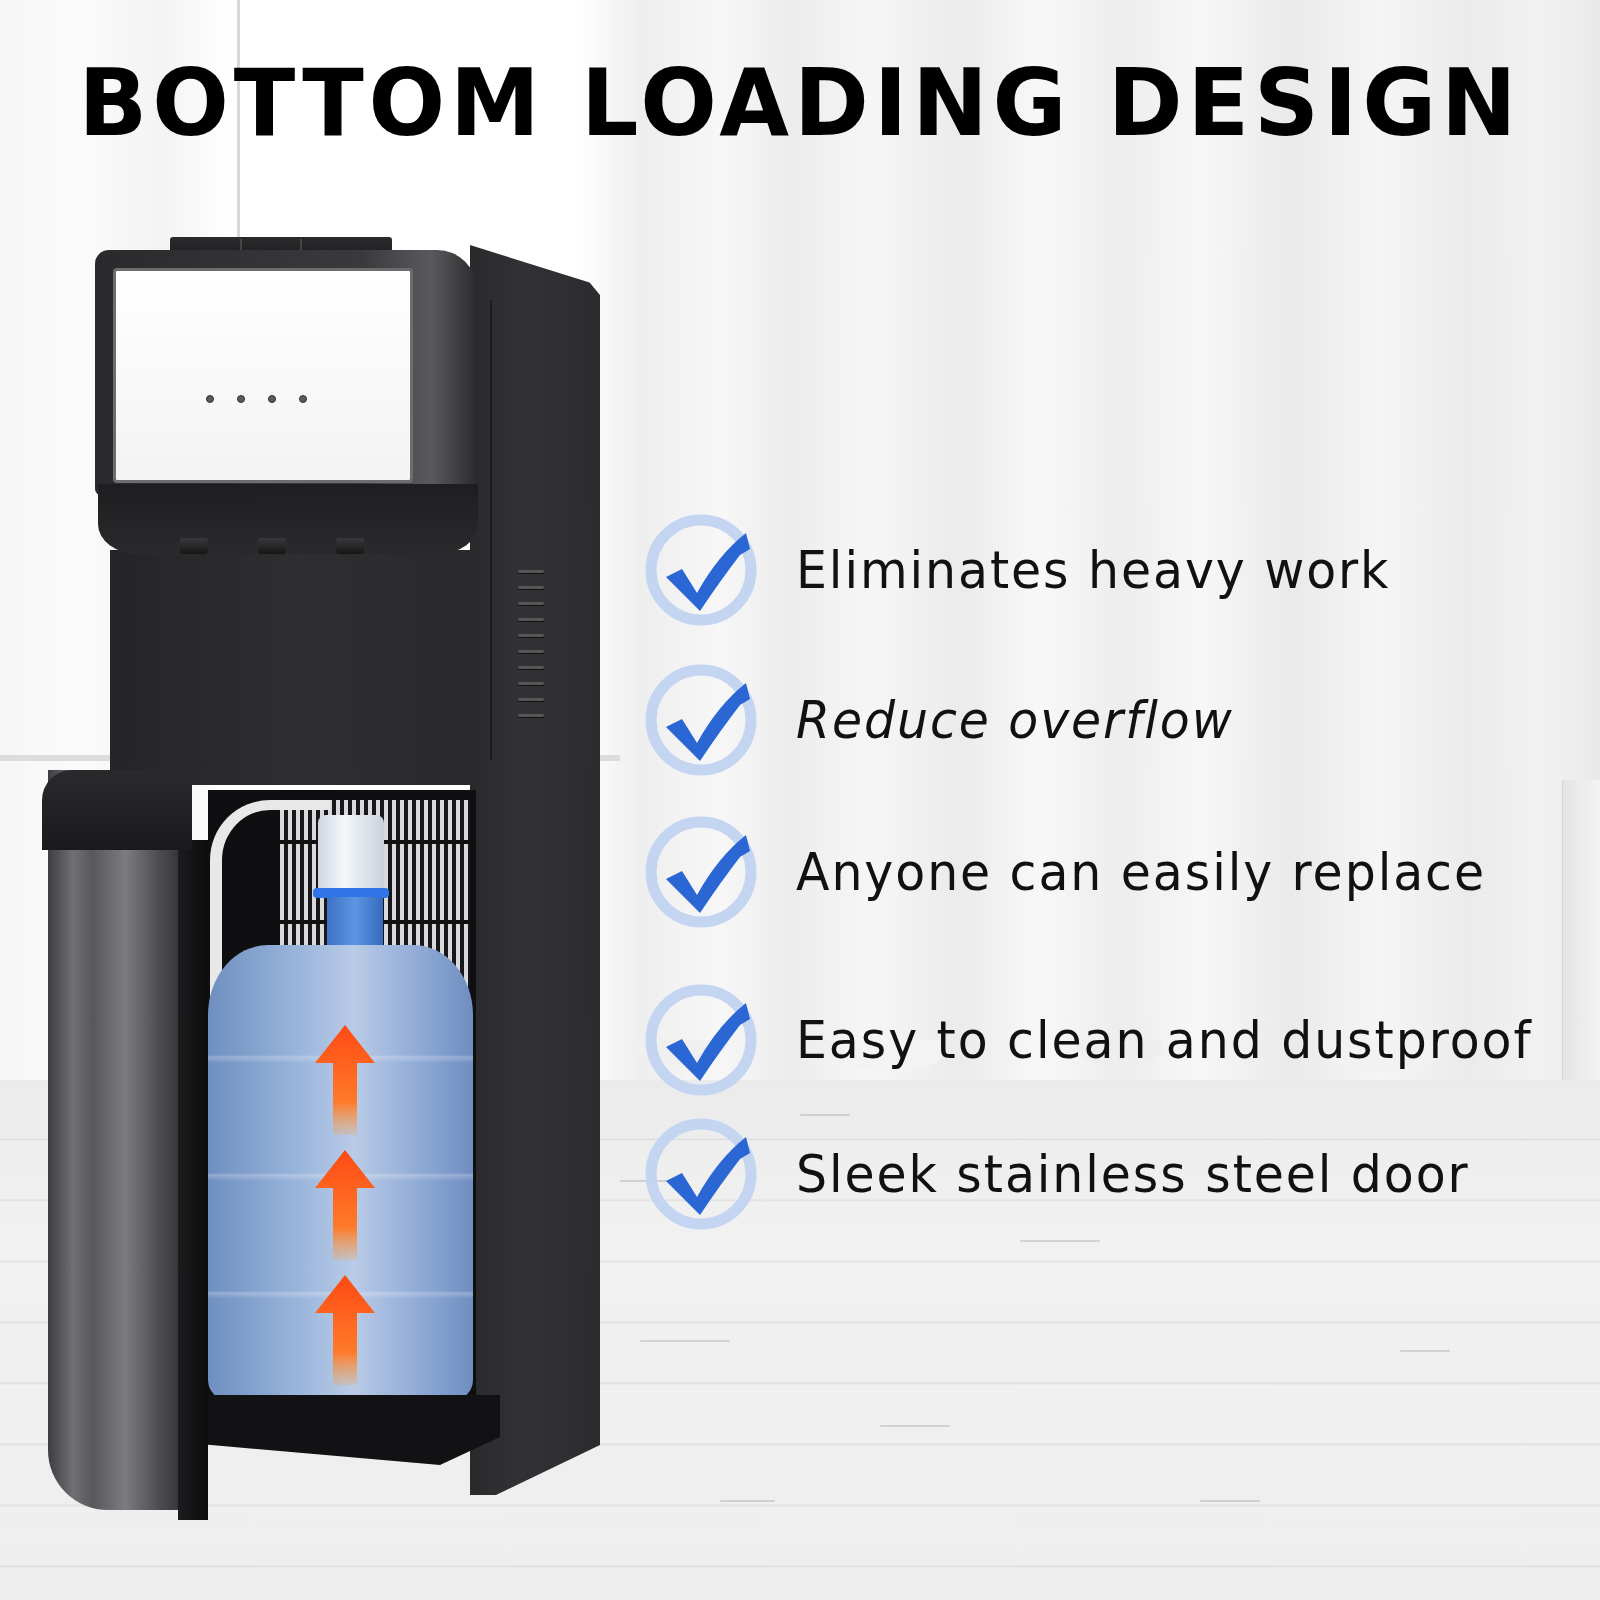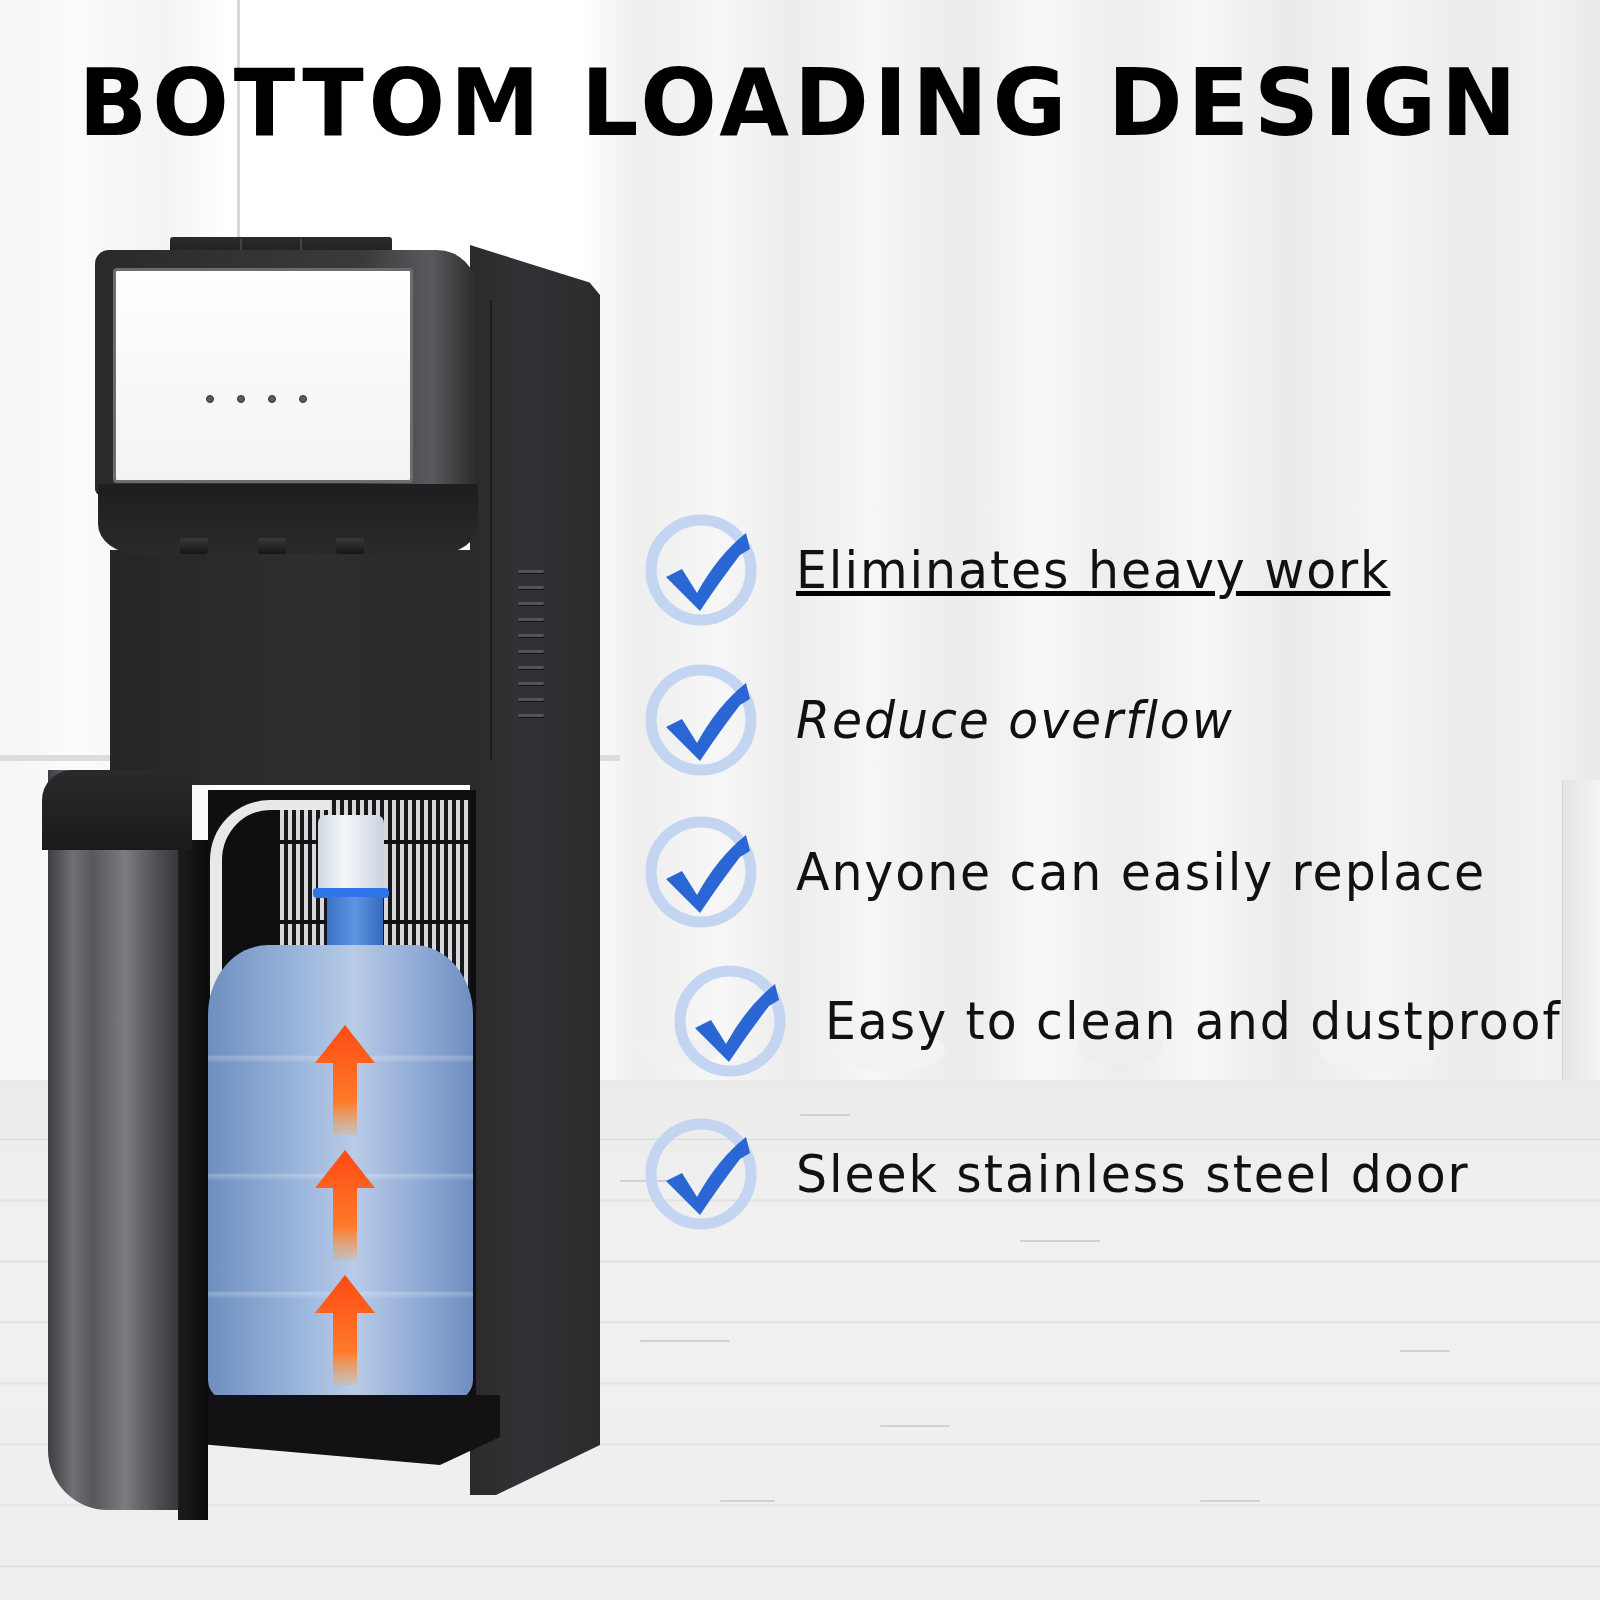--- a/index.html
+++ b/index.html
@@ -288,21 +288,21 @@
     </svg>
   </div>
 
   <div class="d-part base-plate"></div>
   <div class="d-part door"></div>
   <div class="d-part door-edge"></div>
   <div class="d-part door-top"></div>
 </div>
 
 <div class="features">
-  <div class="feature" style="top:0px;text-decoration:underline;">
+  <div class="feature" style="top:0px;">
     <span class="check-badge">
       <svg viewBox="0 0 118 118">
         <circle cx="59" cy="59" r="50" fill="none" stroke="#c3d5f0" stroke-width="11"></circle>
         <path d="M24 66 L40 58 L55 82 Q76 44 104 22 L108 38 L98 44 Q78 70 58 100 Z" fill="#2a66d4"></path>
       </svg>
     </span>
     <span class="feature-text">Eliminates heavy work</span>
   </div>
   <div class="feature" style="top:150px;font-style:italic;">
     <span class="check-badge">
@@ -315,21 +315,21 @@
   </div>
   <div class="feature" style="top:302px;">
     <span class="check-badge">
       <svg viewBox="0 0 118 118">
         <circle cx="59" cy="59" r="50" fill="none" stroke="#c3d5f0" stroke-width="11"></circle>
         <path d="M24 66 L40 58 L55 82 Q76 44 104 22 L108 38 L98 44 Q78 70 58 100 Z" fill="#2a66d4"></path>
       </svg>
     </span>
     <span class="feature-text">Anyone can easily replace</span>
   </div>
-  <div class="feature" style="top:451px;justify-content:flex-end;">
+  <div class="feature" style="top:470px;">
     <span class="check-badge">
       <svg viewBox="0 0 118 118">
         <circle cx="59" cy="59" r="50" fill="none" stroke="#c3d5f0" stroke-width="11"></circle>
         <path d="M24 66 L40 58 L55 82 Q76 44 104 22 L108 38 L98 44 Q78 70 58 100 Z" fill="#2a66d4"></path>
       </svg>
     </span>
     <span class="feature-text">Easy to clean and dustproof</span>
   </div>
   <div class="feature" style="top:604px;">
     <span class="check-badge">

